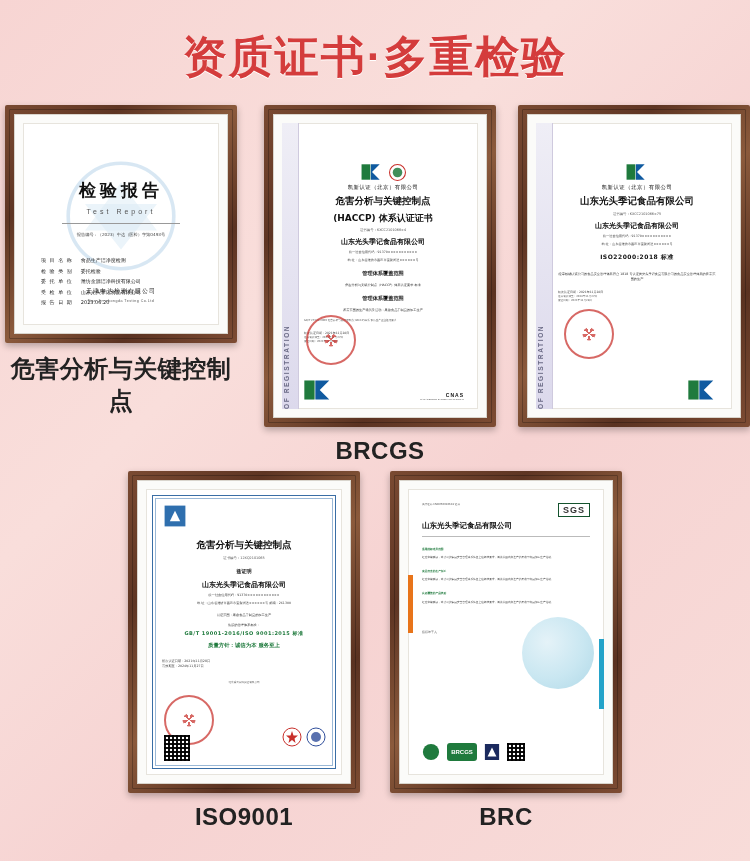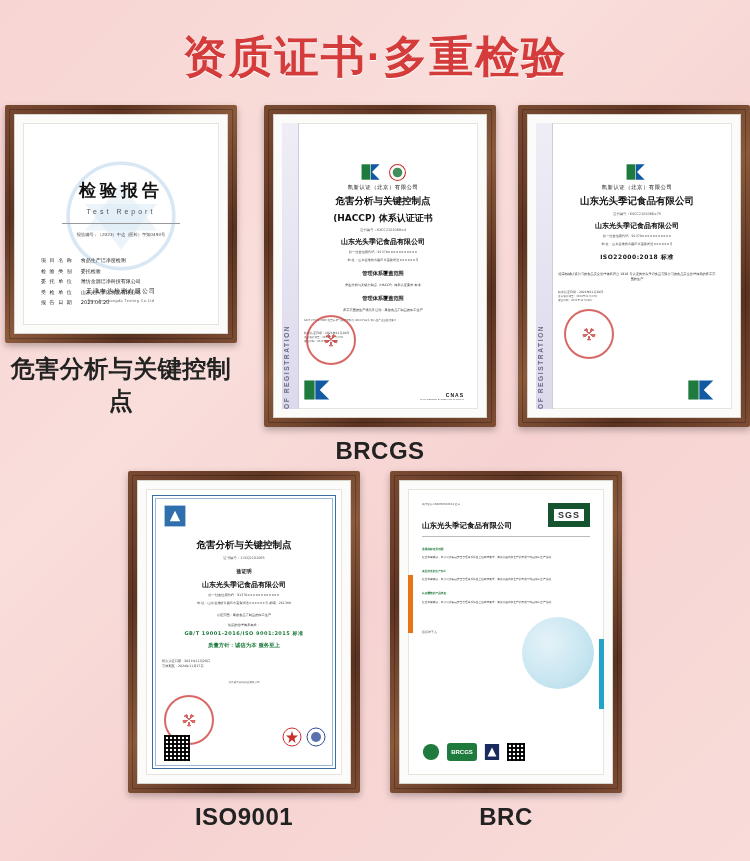--- a/index.html
+++ b/index.html
@@ -169,21 +169,21 @@
   .badge-sq { width: 26px; height: 26px; margin: 0 auto; }
   .green { color: #1f7a3d; }
   .qr { width: 26px; height: 26px; background:
       repeating-linear-gradient(0deg,#111 0 2px,#fff 2px 4px),
       repeating-linear-gradient(90deg,#111 0 2px,transparent 2px 4px);
     background-blend-mode: multiply; }
 
   
   .d5 { width: 196px; height: 286px; }
   .d5 .inner { position: absolute; inset: 0; box-sizing: border-box; padding: 14px 14px; }
-  .sgs { position: absolute; right: 14px; top: 14px; font-size: 9px; font-weight: bold; color: #333; letter-spacing: 1px; border: 6px solid #14532d; padding: 1px 4px; }
+  .sgs { position: absolute; right: 14px; top: 14px; font-size: 9px; font-weight: bold; color: #333; letter-spacing: 1px; border: 1px solid #14532d; padding: 1px 4px; }
   .orange-bar { position: absolute; left: 0; top: 86px; width: 5px; height: 58px; background: #e8741a; }
   .cyan-bar { position: absolute; right: 0; top: 150px; width: 5px; height: 70px; background: #24a3c9; }
   .globe {
     position: absolute; right: 10px; bottom: 86px;
     width: 72px; height: 72px; border-radius: 50%;
     background: radial-gradient(circle at 35% 35%, #cfe8f2 0%, #9dd3e6 55%, #6fb9d4 100%);
     opacity: 0.55;
   }
   .textcol { font-size: 2.7px; line-height: 1.55; color: #3a3a3a; }
   .sig { font-size: 3px; color: #555; }

